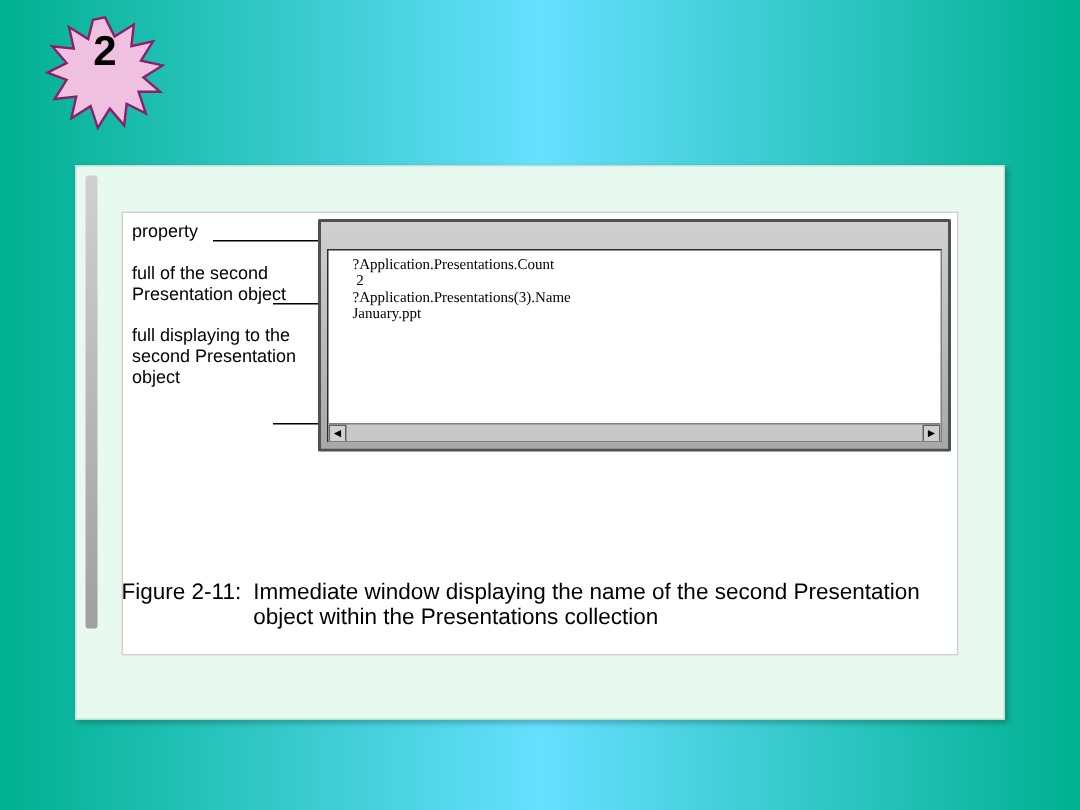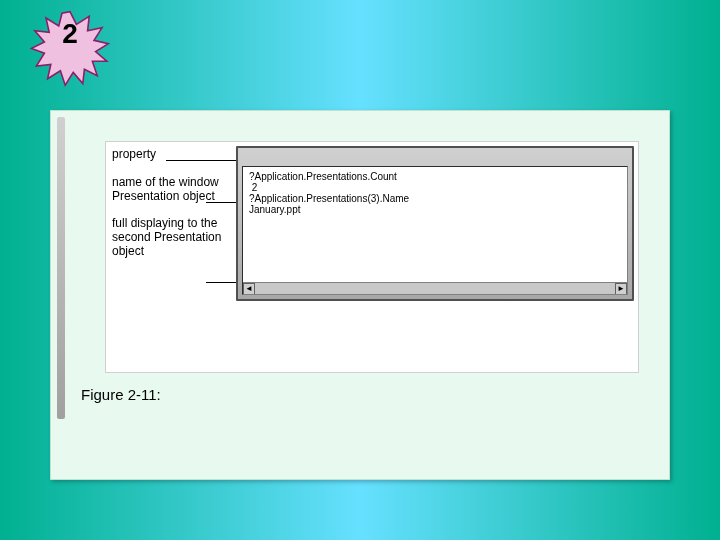--- a/index.html
+++ b/index.html
@@ -38,24 +38,23 @@
     box-shadow: 2px 2px 4px rgba(0,0,0,0.25);
   }
   .figure-accent {
     position: absolute; left: 6px; top: 6px; bottom: 60px; width: 8px;
     background: linear-gradient(#d0d0d0,#a0a0a0);
     border-radius: 2px;
   }
   .figure-inner {
     position: absolute;
     top: 30px; left: 30px; right: 30px;
-    height: 232px;
+    height: 296px;
     background: #fff;
     border: 1px solid #d0d0d0;
-    margin-left: 24px;
   }
   .labels-col {
     position: absolute;
     left: 6px; top: 6px;
     width: 118px;
     font-size: 12px; line-height: 1.15;
     color: #000;
   }
   .labels-col .lbl { margin-bottom: 14px; }
   .imm-window {
@@ -79,24 +78,24 @@
     background: #c0c0c0;
     border: 1px solid #404040;
     font-size: 9px; line-height: 10px; text-align: center;
     color: #000;
   }
   .imm-body {
     position: absolute;
     top: 18px; left: 4px; right: 4px; bottom: 4px;
     background: #fff;
     border: 1px inset #808080;
-    font-family: Liberation Sans, sans-serif;
+    font-family: Liberation Serif, serif;
     font-size: 10px;
     color: #000;
-    padding: 4px 6px;
+    padding: 4px 16px;
     overflow: hidden;
   }
   .imm-body .line { white-space: pre; }
   .imm-hscroll {
     position: absolute;
     left: 0; right: 0; bottom: 0; height: 12px;
     background: #c8c8c8;
     border-top: 1px solid #808080;
   }
   .imm-hscroll .arrow {
@@ -133,21 +132,21 @@
   <div class="badge-num">2</div>
 
 
   <div class="figure-card">
     <div class="figure-accent"></div>
 
     <div class="figure-inner">
 
       <div class="labels-col">
         <div class="lbl">property</div>
-        <div class="lbl">name of the window Presentation object</div>
+        <div class="lbl">full of the second Presentation object</div>
         <div class="lbl">full displaying to the second Presentation object</div>
       </div>
 
       <div class="callout-line" style="left:60px; top:18px; width:280px; height:1px;"></div>
       <div class="callout-line" style="left:340px; top:18px; width:1px; height:28px;"></div>
       <div class="callout-line" style="left:100px; top:60px; width:80px; height:1px;"></div>
       <div class="callout-line" style="left:180px; top:60px; width:1px; height:6px;"></div>
       <div class="callout-line" style="left:100px; top:140px; width:140px; height:1px;"></div>
       <div class="callout-line" style="left:240px; top:46px; width:1px; height:94px;"></div>
 
@@ -162,16 +161,17 @@
             <div class="arrow left">◄</div>
             <div class="arrow right">►</div>
           </div>
         </div>
       </div>
 
     </div>
 
     <div class="caption">
       <div class="fignum">Figure 2-11:</div>
+      <div class="figtext">Immediate window displaying the name of the second Presentation object within the Presentations collection</div>
     </div>
   </div>
 
 </div>
 
 </body></html>

